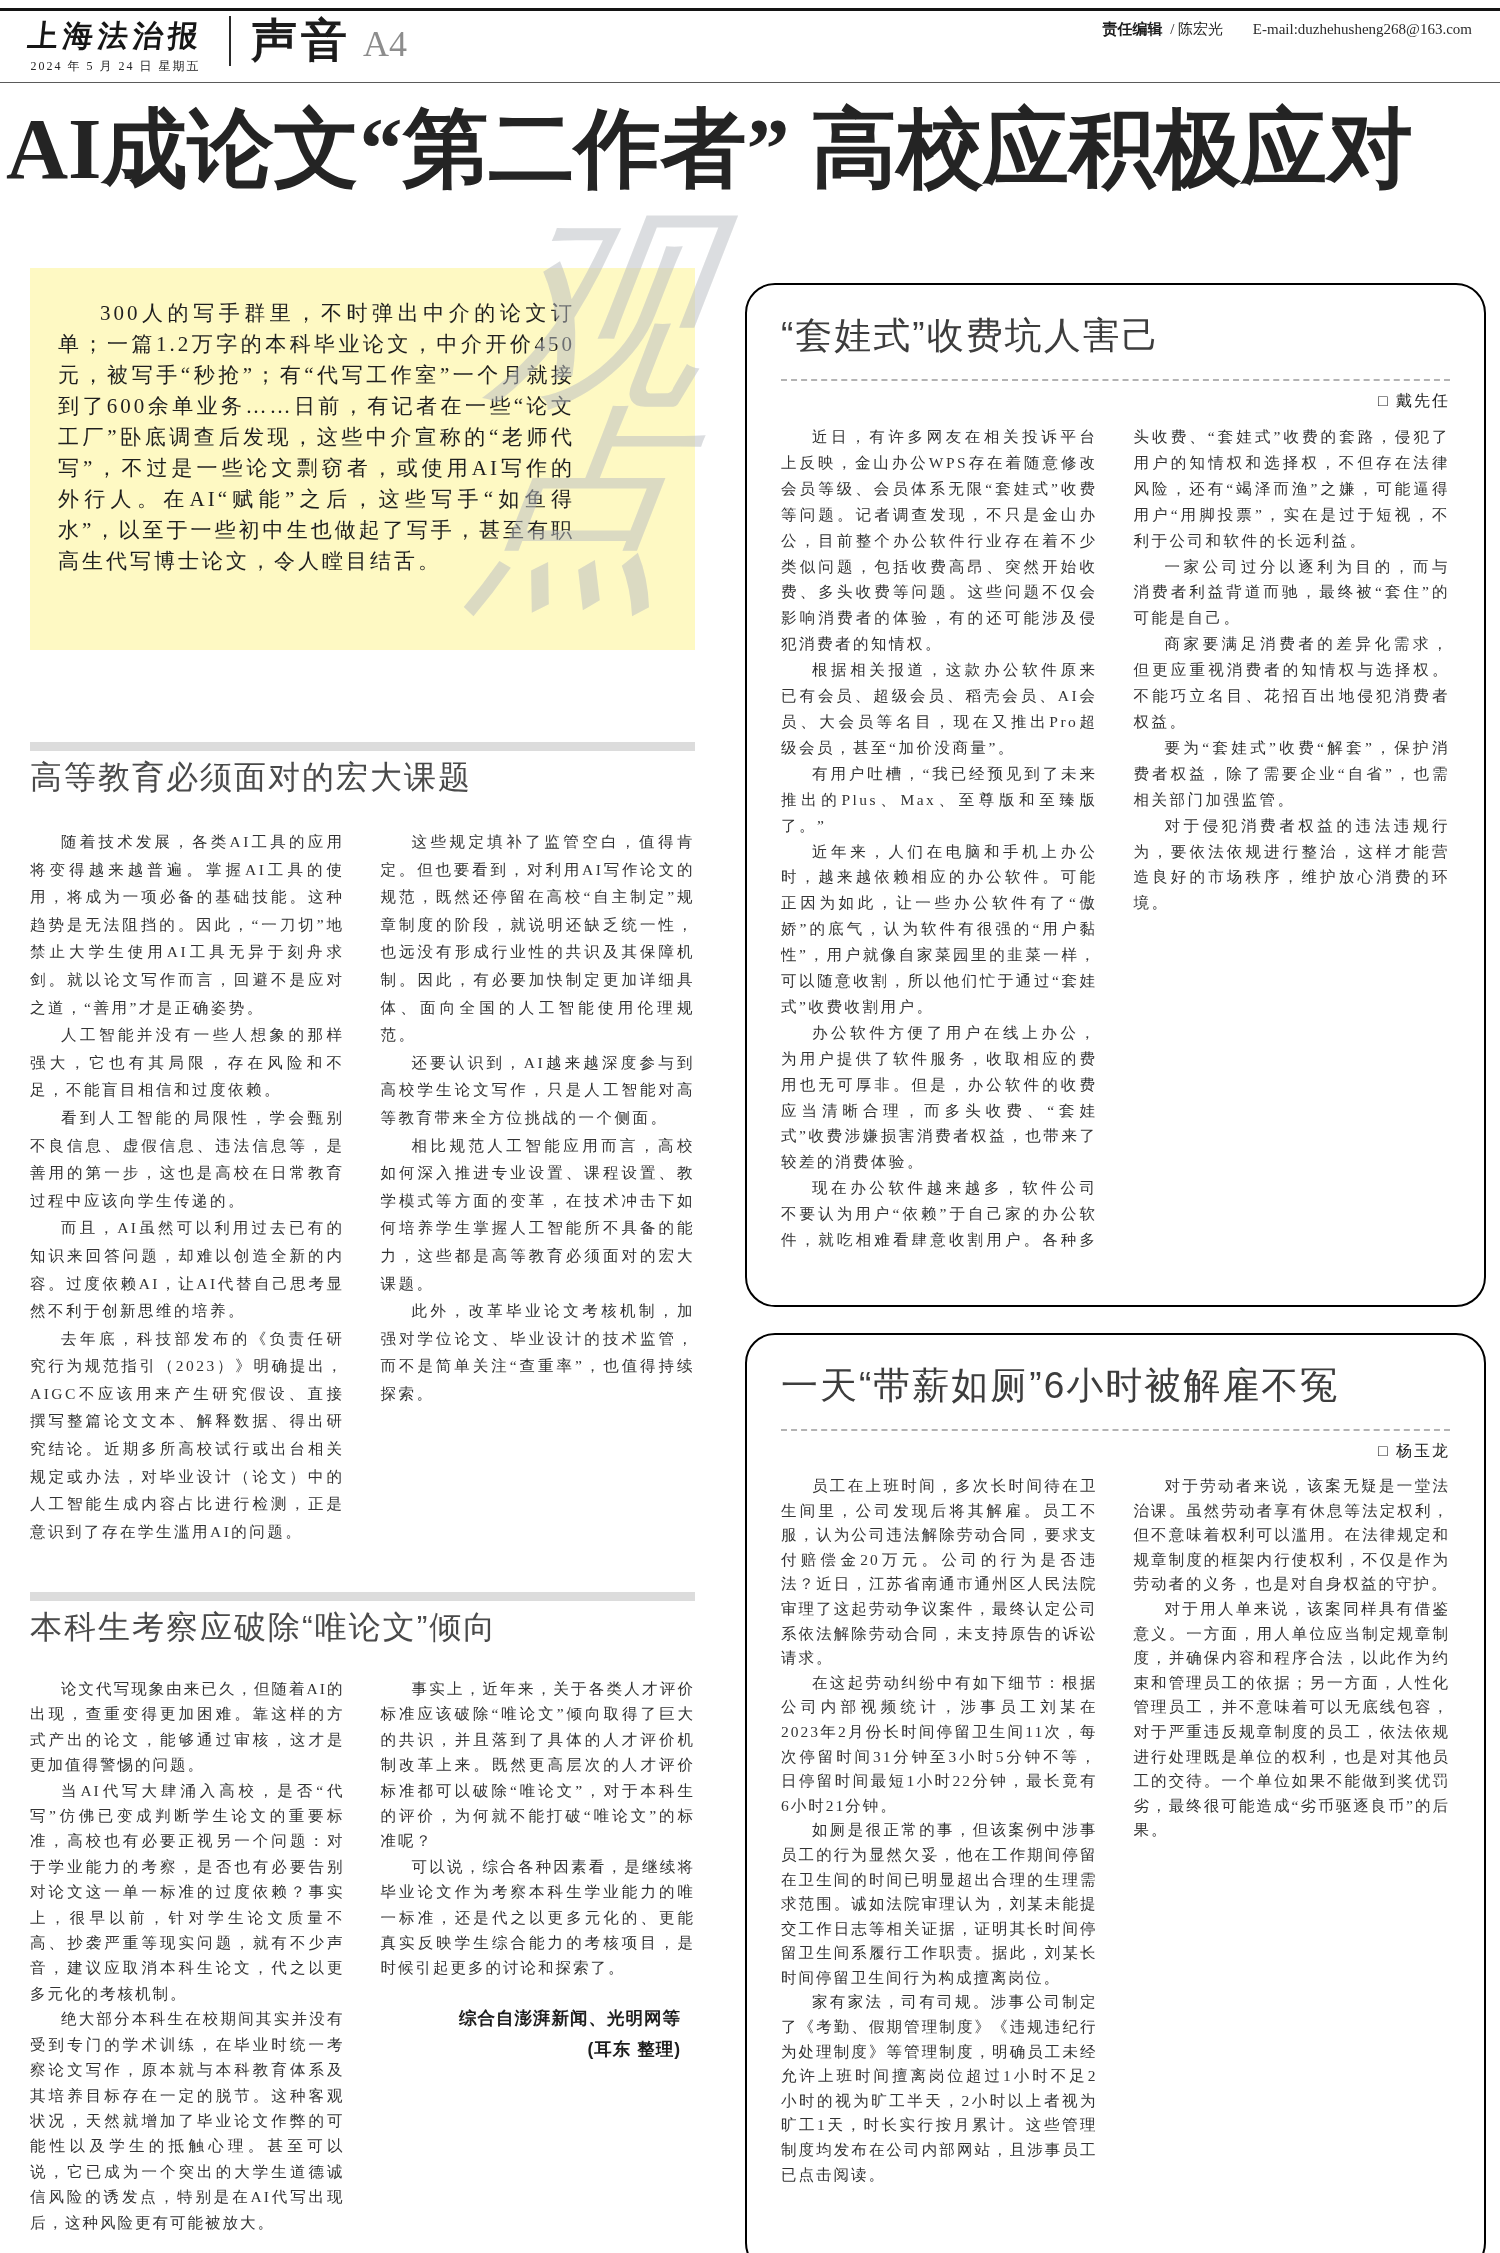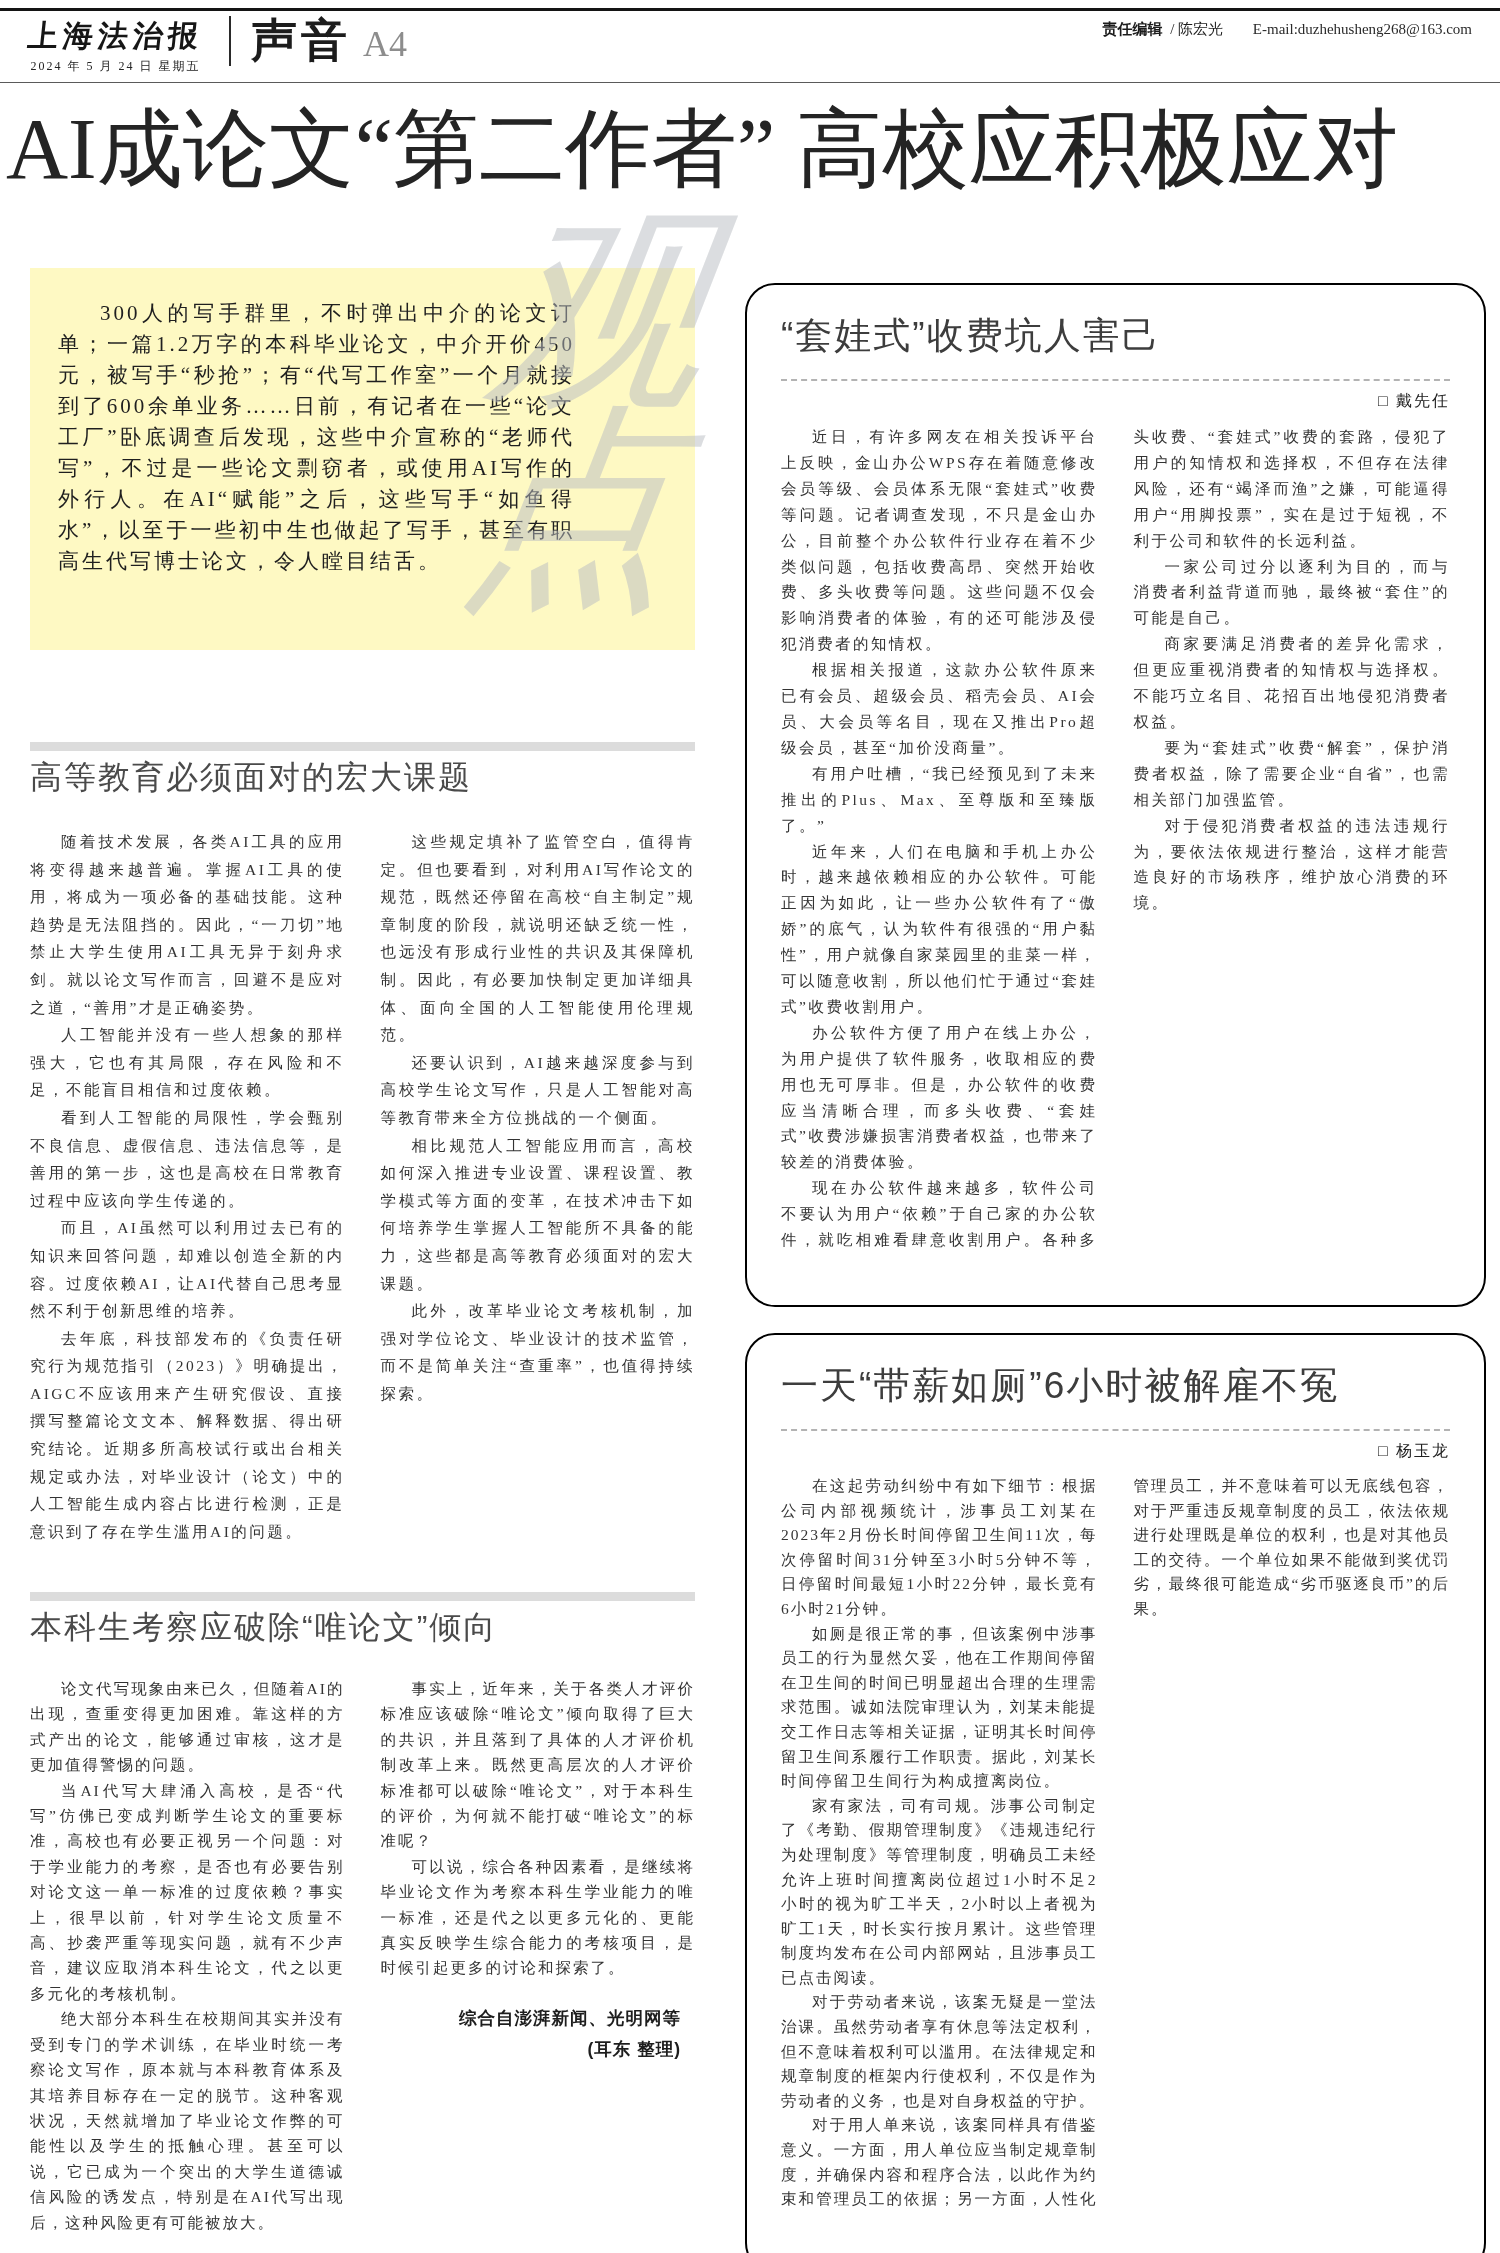--- a/index.html
+++ b/index.html
@@ -33,21 +33,21 @@
   }
   .page-no{font-size:36px;color:#8d8d8d;margin-left:12px;}
   .header-right{margin-left:auto;font-size:15px;color:#1c1c1c;margin-top:4px;white-space:nowrap;}
   .editor-label{font-family:"Liberation Sans","DejaVu Sans",sans-serif;font-weight:bold;}
   .editor-name{margin-left:4px;}
   .editor-email{margin-left:26px;color:#2a2a2a;}
 
   
   .headline{
     left:6px;top:96px;width:1488px;
-    font-size:86px;font-weight:400;color:#242424;
+    font-size:86px;font-weight:700;color:#242424;
     letter-spacing:0px;white-space:nowrap;line-height:1.25;
   }
 
   
   .lead-box{
     left:30px;top:268px;width:665px;height:382px;
     background:#fef9c3;box-sizing:border-box;
     padding:30px 120px 18px 28px;
   }
   .lead-text{
@@ -176,19 +176,20 @@
     <p>要为“套娃式”收费“解套”，保护消费者权益，除了需要企业“自省”，也需相关部门加强监管。</p>
     <p>对于侵犯消费者权益的违法违规行为，要依法依规进行整治，这样才能营造良好的市场秩序，维护放心消费的环境。</p>
   </div>
 </div>
 
 <div class="abs round-box box2">
   <div class="box-title">一天“带薪如厕”6小时被解雇不冤</div>
   <hr class="dashed">
   <div class="byline">□ 杨玉龙</div>
   <div class="body-cols art4">
+    <p>员工在上班时间，多次长时间待在卫生间里，公司发现后将其解雇。员工不服，认为公司违法解除劳动合同，要求支付赔偿金20万元。公司的行为是否违法？近日，江苏省南通市通州区人民法院审理了这起劳动争议案件，最终认定公司系依法解除劳动合同，未支持原告的诉讼请求。</p>
     <p>在这起劳动纠纷中有如下细节：根据公司内部视频统计，涉事员工刘某在2023年2月份长时间停留卫生间11次，每次停留时间31分钟至3小时5分钟不等，日停留时间最短1小时22分钟，最长竟有6小时21分钟。</p>
     <p>如厕是很正常的事，但该案例中涉事员工的行为显然欠妥，他在工作期间停留在卫生间的时间已明显超出合理的生理需求范围。诚如法院审理认为，刘某未能提交工作日志等相关证据，证明其长时间停留卫生间系履行工作职责。据此，刘某长时间停留卫生间行为构成擅离岗位。</p>
     <p>家有家法，司有司规。涉事公司制定了《考勤、假期管理制度》《违规违纪行为处理制度》等管理制度，明确员工未经允许上班时间擅离岗位超过1小时不足2小时的视为旷工半天，2小时以上者视为旷工1天，时长实行按月累计。这些管理制度均发布在公司内部网站，且涉事员工已点击阅读。</p>
     <p>对于劳动者来说，该案无疑是一堂法治课。虽然劳动者享有休息等法定权利，但不意味着权利可以滥用。在法律规定和规章制度的框架内行使权利，不仅是作为劳动者的义务，也是对自身权益的守护。</p>
     <p>对于用人单来说，该案同样具有借鉴意义。一方面，用人单位应当制定规章制度，并确保内容和程序合法，以此作为约束和管理员工的依据；另一方面，人性化管理员工，并不意味着可以无底线包容，对于严重违反规章制度的员工，依法依规进行处理既是单位的权利，也是对其他员工的交待。一个单位如果不能做到奖优罚劣，最终很可能造成“劣币驱逐良币”的后果。</p>
   </div>
 </div>
 
 </body></html>

